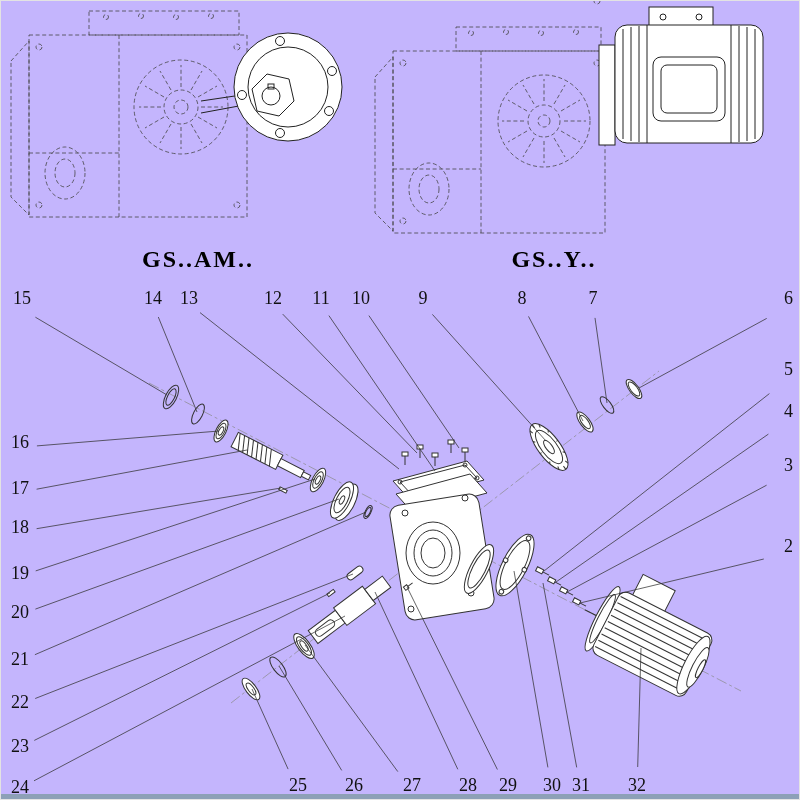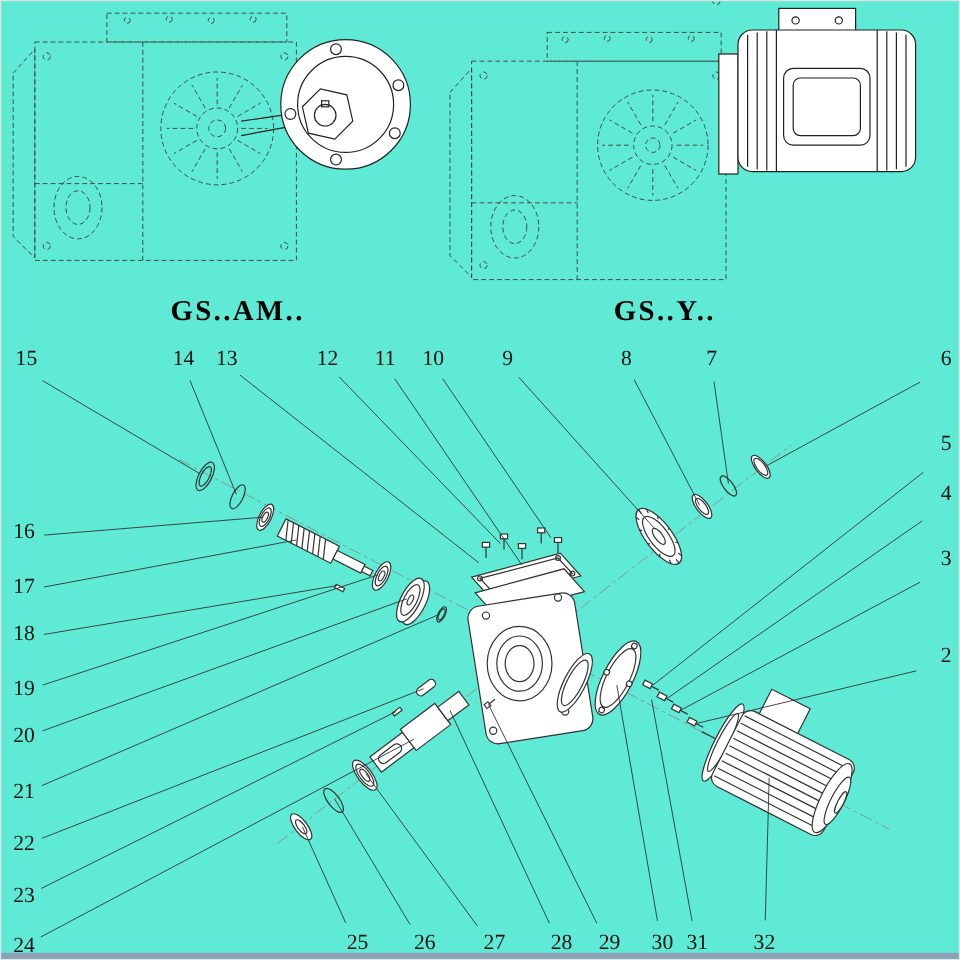--- a/index.html
+++ b/index.html
@@ -1,17 +1,17 @@
 <!DOCTYPE html>
 <html><head>
 <meta charset="utf-8">
 <style>
   html,body{margin:0;padding:0;background:#fff;}
   body{width:800px;height:800px;font-family:"Liberation Serif",serif;overflow:hidden;}
-  .page{position:relative;width:798px;height:798px;border:1px solid #e3e3e3;background:#5eead4;}
+  .page{position:relative;width:798px;height:798px;border:1px solid #e3e3e3;background:#c4b5fd;}
   svg{display:block;position:absolute;left:0;top:0;}
   .dash{fill:none;stroke:#454545;stroke-width:.8;stroke-dasharray:4 2.6;}
   .sol{fill:none;stroke:#222;stroke-width:1;}
   .solf{fill:#fff;stroke:#222;stroke-width:1;}
   .axis{fill:none;stroke:#8a8a8a;stroke-width:.7;stroke-dasharray:11 3 3 3;}
   .leader{stroke:#333;stroke-width:.75;}
   text.num{font-family:"Liberation Serif",serif;font-size:18px;fill:#111;}
   text.variant{font-family:"Liberation Serif",serif;font-size:24px;font-weight:bold;fill:#000;letter-spacing:2px;}
   .footer-bar{position:absolute;left:0;right:0;bottom:0;height:5px;background:#8da0b7;}
 </style>

